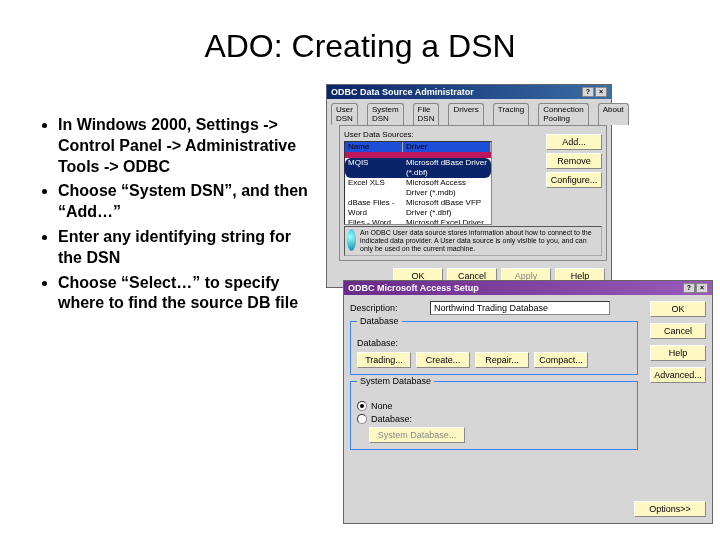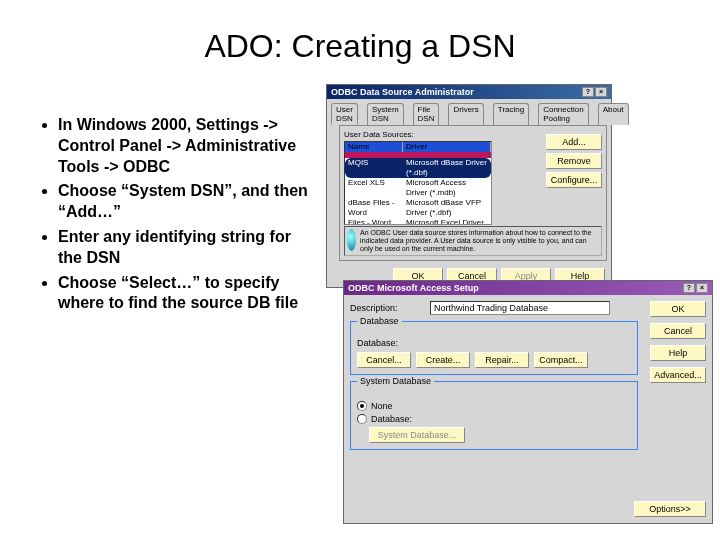--- a/index.html
+++ b/index.html
@@ -189,21 +189,21 @@
     <div class="row">
       <span class="lbl">Description:</span>
       <div class="inp">Northwind Trading Database</div>
     </div>
     <div class="group">
       <div class="legend">Database</div>
       <div class="row">
           <span class="lbl">Database:</span>
         </div>
       <div class="group-btns">
-        <div class="wbtn">Cancel...</div>
+        <div class="wbtn">Trading...</div>
         <div class="wbtn">Create...</div>
         <div class="wbtn">Repair...</div>
         <div class="wbtn">Compact...</div>
       </div>
     </div>
     <div class="group">
       <div class="legend">System Database</div>
       <div class="radio">
         <span class="radio-circ checked"></span>
         <span>None</span>

